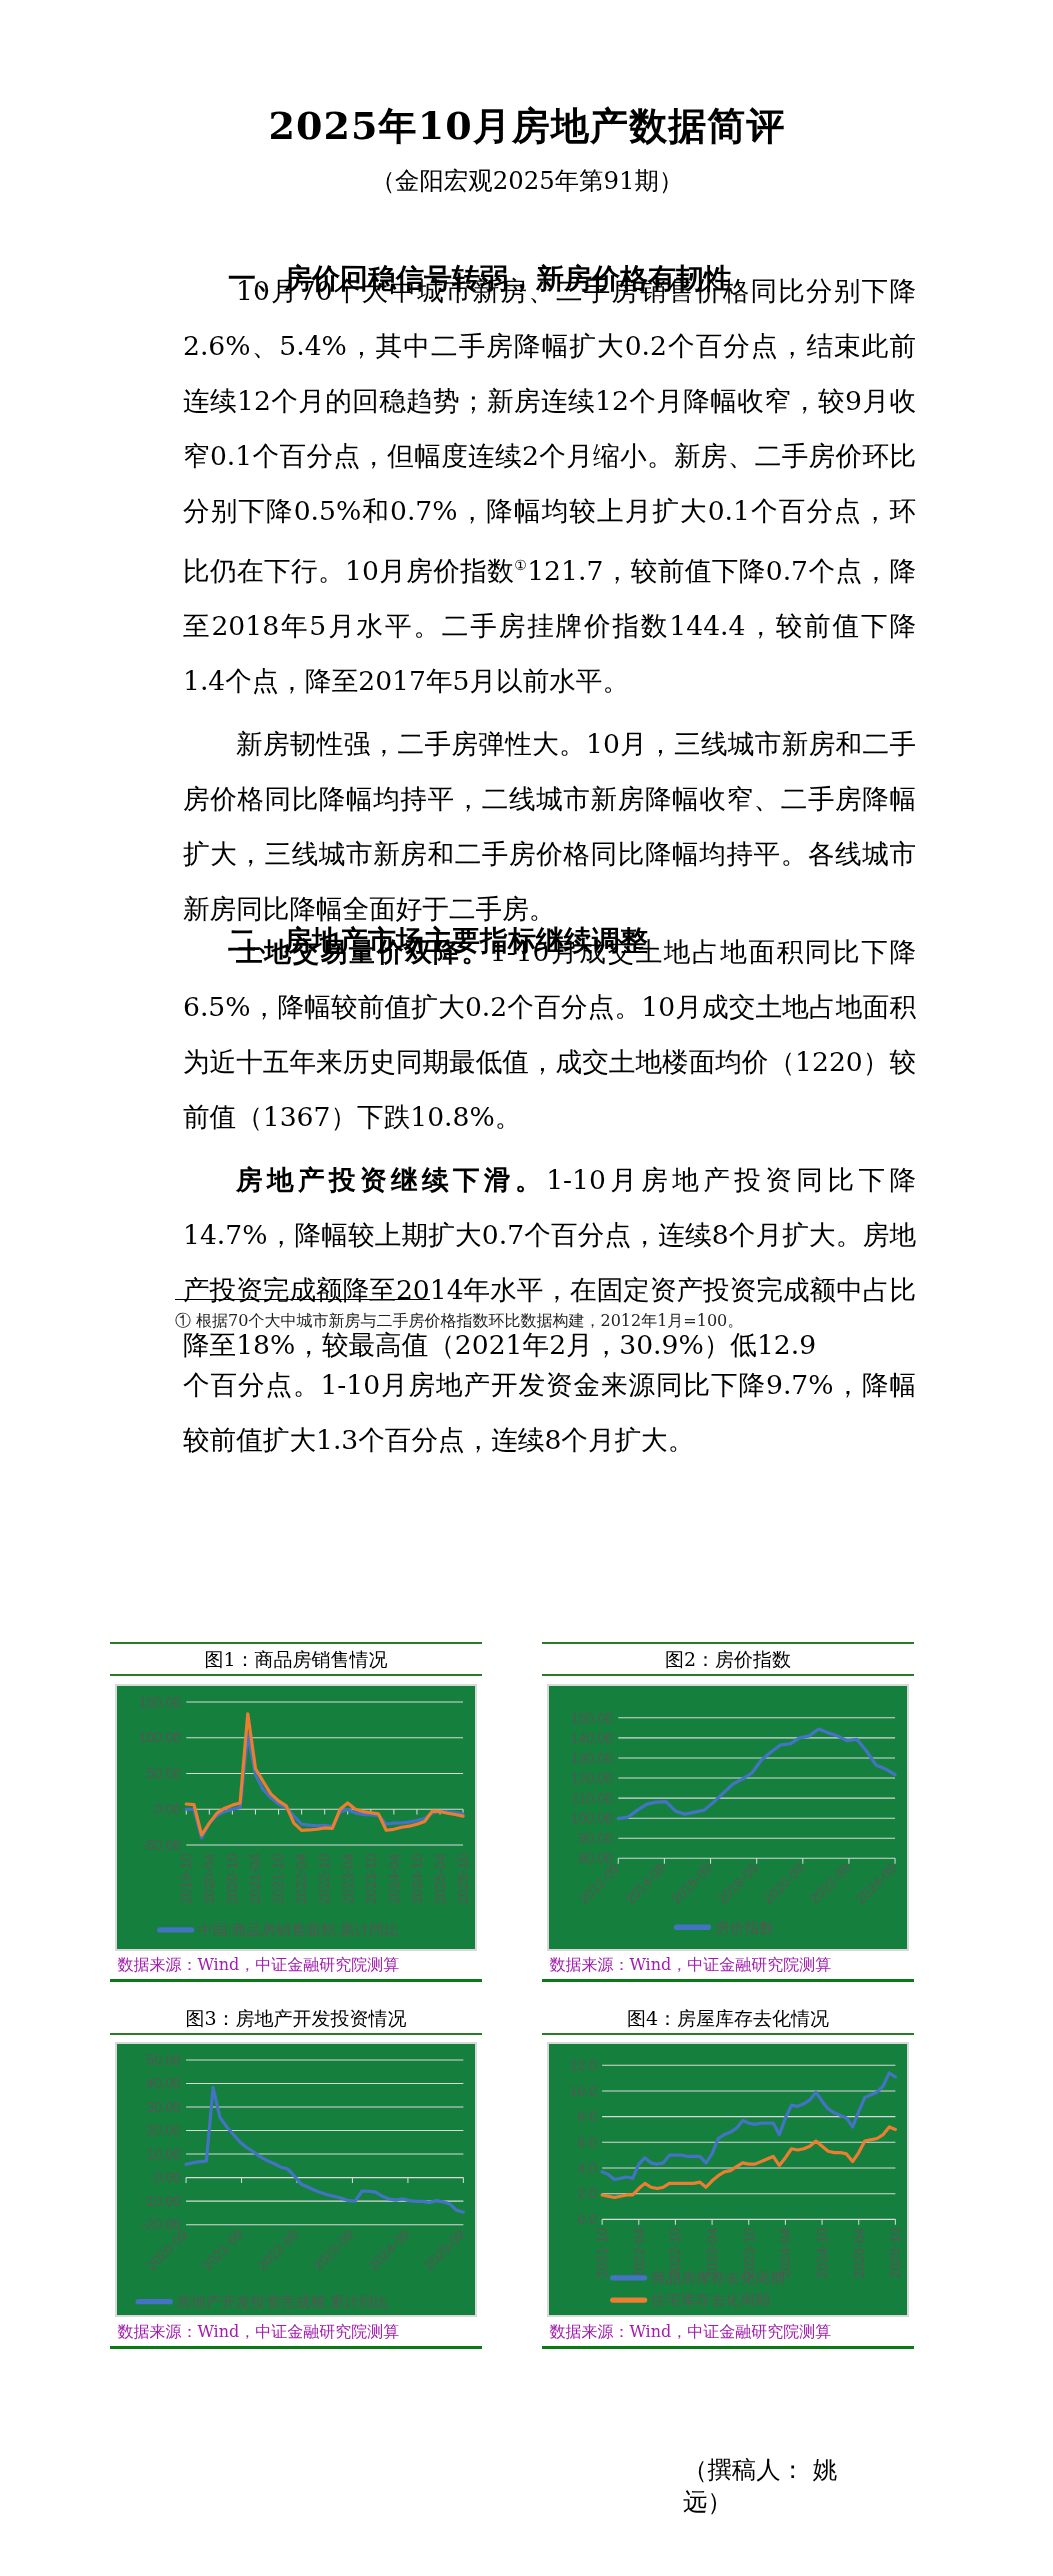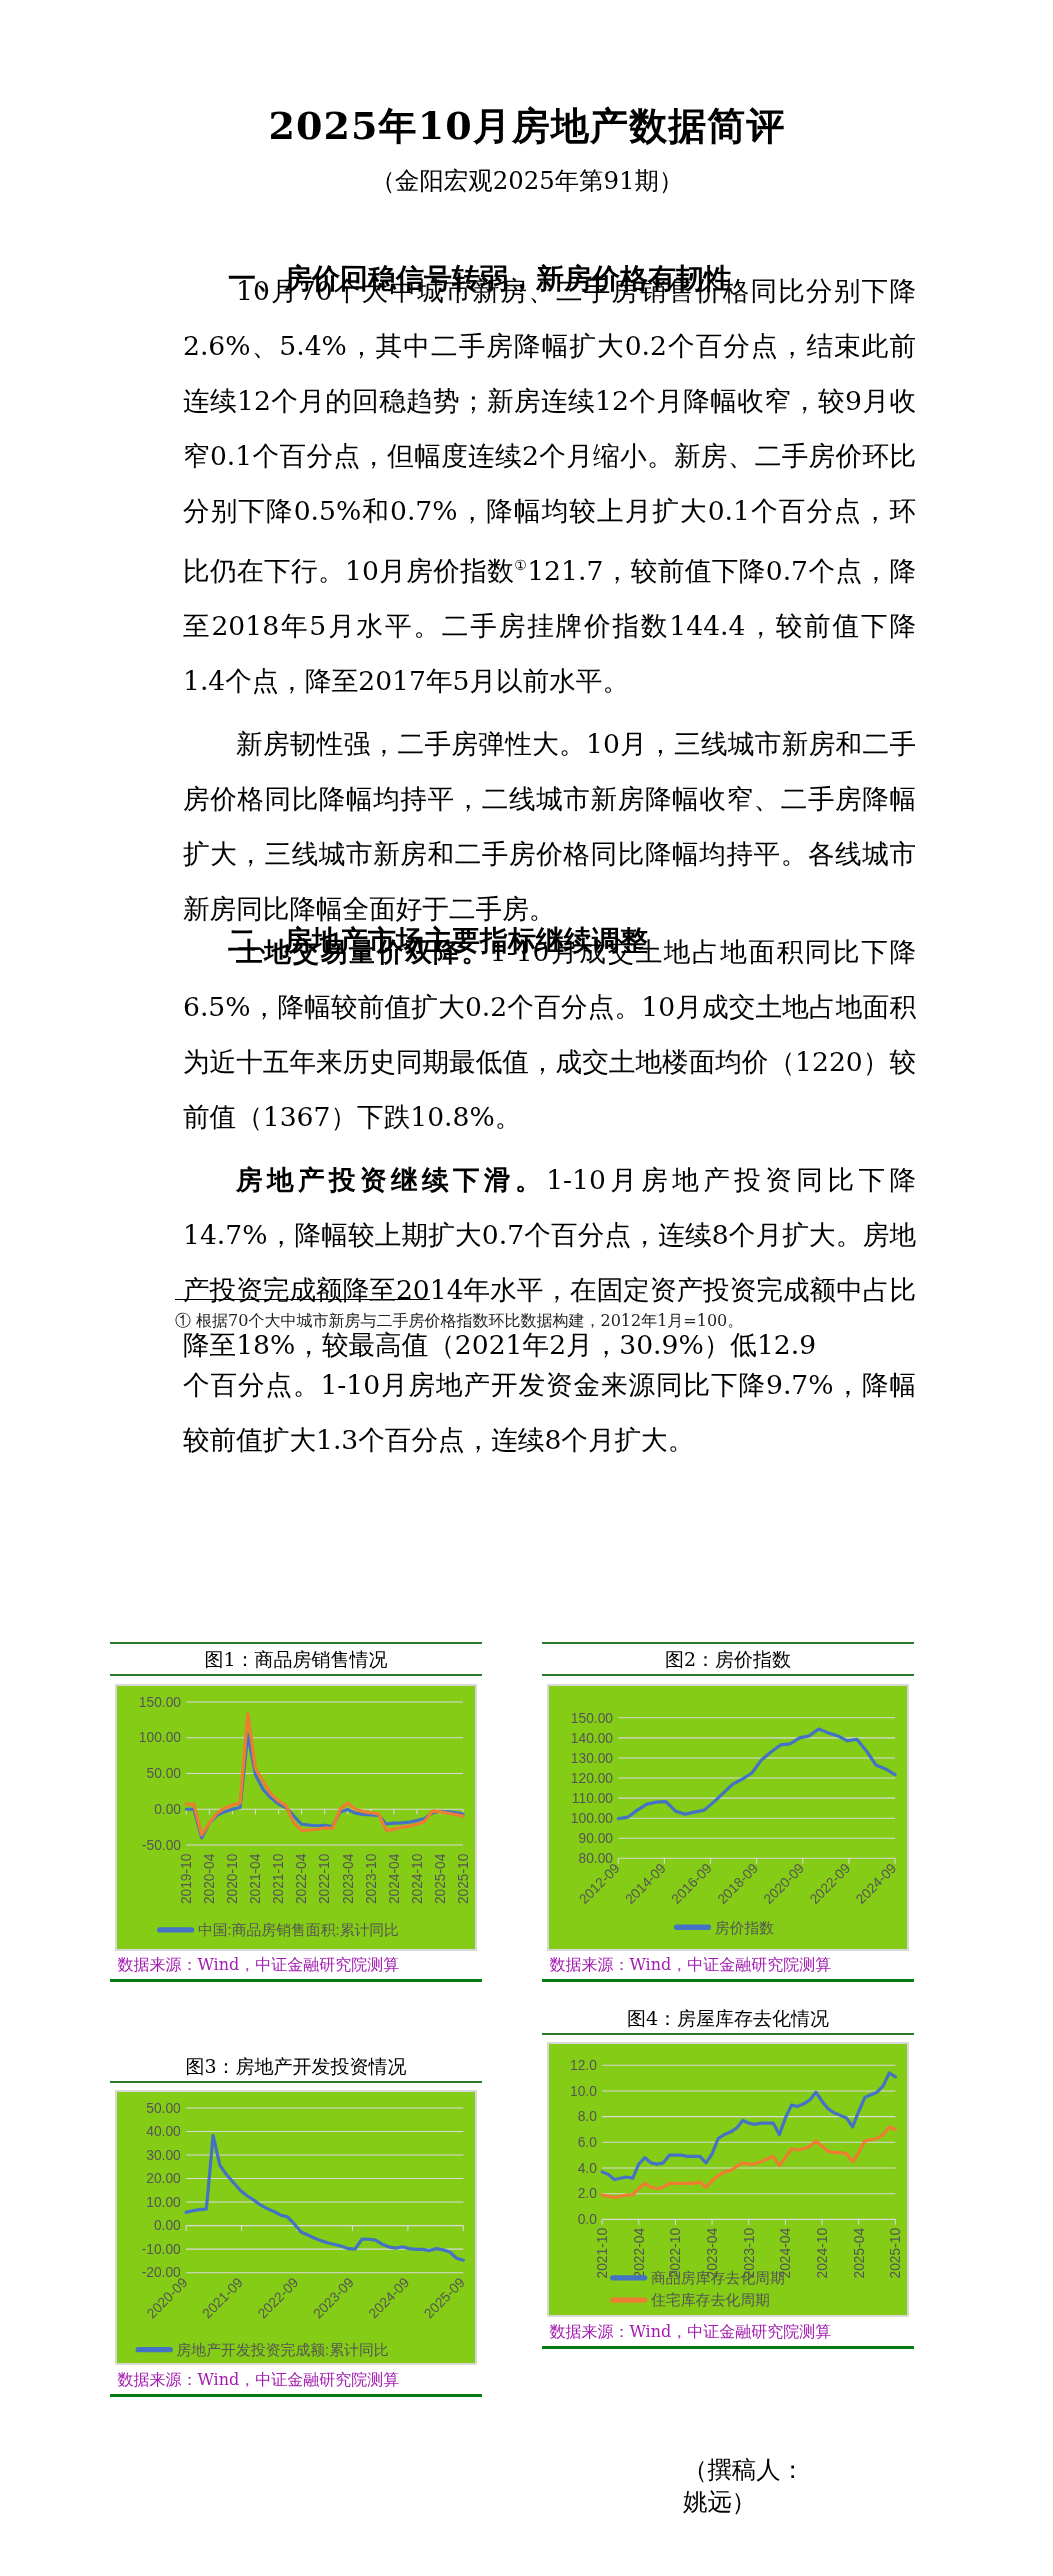--- a/index.html
+++ b/index.html
@@ -1,36 +1,36 @@
 <!DOCTYPE html>
 <html style="font-size:8.5px"><head>
 <meta charset="utf-8">
 <style>
   html, body { margin: 0; padding: 0; background: #ffffff; }
   body { width: 1054px; height: 2576px; position: relative; overflow: hidden;
          font-family: "DejaVu Serif", "Liberation Serif", serif; color: #000; }
-  .page { position: absolute; left: 0; top: 0; width: 834px; height: 2576px; }
+  .page { position: absolute; left: 0; top: 0; width: 834px; height: 2576px; padding-left: 37px; }
   .title { position: absolute; top: 101px; left: 0; width: 1054px; text-align: center;
            font-size: 38px; font-weight: bold; letter-spacing: 1.1px; }
   .subtitle { position: absolute; top: 165px; left: 0; width: 1054px; text-align: center;
               font-size: 24.4px; }
   .text { position: absolute; left: 175px; width: 749px; font-size: 26.6px; line-height: 55px;
           text-align: justify; }
   .text p { margin: 8px; text-indent: 53px; }
   .h2 { position: absolute; left: 228px; font-size: 28px; font-weight: bold;
         font-family: "DejaVu Sans", sans-serif; margin-top: 40px; }
   .bold-lead { font-weight: bold; font-family: "DejaVu Sans", sans-serif; }
   sup { font-size: 14px; }
   .fn-rule { position: absolute; left: 175px; top: 1299px; width: 255px; height: 1.1px; background: #000; }
   .footnote { position: absolute; left: 175px; top: 1311px; font-size: 16px; color: #222; }
   .chart-panel { position: absolute; width: 372px; }
   .chart-title { text-align: center; font-size: 19px; height: 30px; line-height: 30px; }
   .green-rule { height: 2.7px; background: #0a7a14; }
   .green-rule.thin { height: 2.1px; background: #2a7a2a; }
-  .chart-box { border: 2.1px solid #d9d9d9; margin: 7.4px 5.3px 0 5.3px; background: #84cc16; position: relative; }
+  .chart-box { border: 2.1px solid #d9d9d9; margin: 7.4px 5.3px 0 5.3px; background: #15803d; position: relative; }
   .chart-box svg { display: block; }
   .source { font-size: 16px; padding: 4.2px 7.4px 3.2px 7.4px; color: #a21caf; }
   .author { position: absolute; top: 2454px; left: 683px; font-size: 24.4px; }
   .svg-text { font-family: "Liberation Sans", "DejaVu Sans", sans-serif; fill: #555; }
 </style>
 </head>
 <body>
 
 <div class="page">
 
@@ -146,21 +146,21 @@
           <text x="652" y="341" text-anchor="end" font-size="26" class="svg-text" transform="rotate(-45 652 341)" dy="6">2024-09</text>
           <polyline points="130.0,250.0 148.0,247.4 166.0,234.1 184.0,222.8 202.0,219.0 220.0,217.9 238.0,236.0 256.0,241.7 274.0,237.9 292.0,234.1 310.0,219.0 328.0,202.0 346.0,184.9 364.0,175.5 382.0,164.1 400.0,139.5 418.0,124.4 436.0,111.1 454.0,109.2 472.0,97.9 490.0,94.1 508.0,81.2 526.0,88.4 544.0,94.1 562.0,103.5 580.0,100.5 598.0,122.5 616.0,149.0 634.0,156.5 652.0,167.1" fill="none" stroke="#4472c4" stroke-width="6" stroke-linejoin="round" stroke-linecap="round"></polyline>
           <line x1="240" x2="300" y1="455" y2="455" stroke="#4472c4" stroke-width="10" stroke-linecap="round"></line>
           <text x="312" y="465" font-size="28" class="svg-text">房价指数</text>
         </svg>
       </div>
     <div class="source">数据来源：Wind，中证金融研究院测算</div>
     <div class="green-rule"></div>
   </div>
 
-  <div class="chart-panel" style="left:110px; top:2003px;margin-top:48px;">
+  <div class="chart-panel" style="left:110px; top:2003px;">
     <div class="chart-title">图3：房地产开发投资情况</div>
     <div class="green-rule thin"></div>
     <div class="chart-box">
         <svg id="c2" width="357" height="271" viewBox="0 0 672 510">
           <line x1="130" x2="652" y1="30" y2="30" stroke="#d9d9d9" stroke-width="2"></line>
           <text x="120" y="39" text-anchor="end" font-size="26" class="svg-text">50.00</text>
           <line x1="130" x2="652" y1="74.28571428571428" y2="74.28571428571428" stroke="#d9d9d9" stroke-width="2"></line>
           <text x="120" y="83.28571428571428" text-anchor="end" font-size="26" class="svg-text">40.00</text>
           <line x1="130" x2="652" y1="118.57142857142856" y2="118.57142857142856" stroke="#d9d9d9" stroke-width="2"></line>
           <text x="120" y="127.57142857142856" text-anchor="end" font-size="26" class="svg-text">30.00</text>

